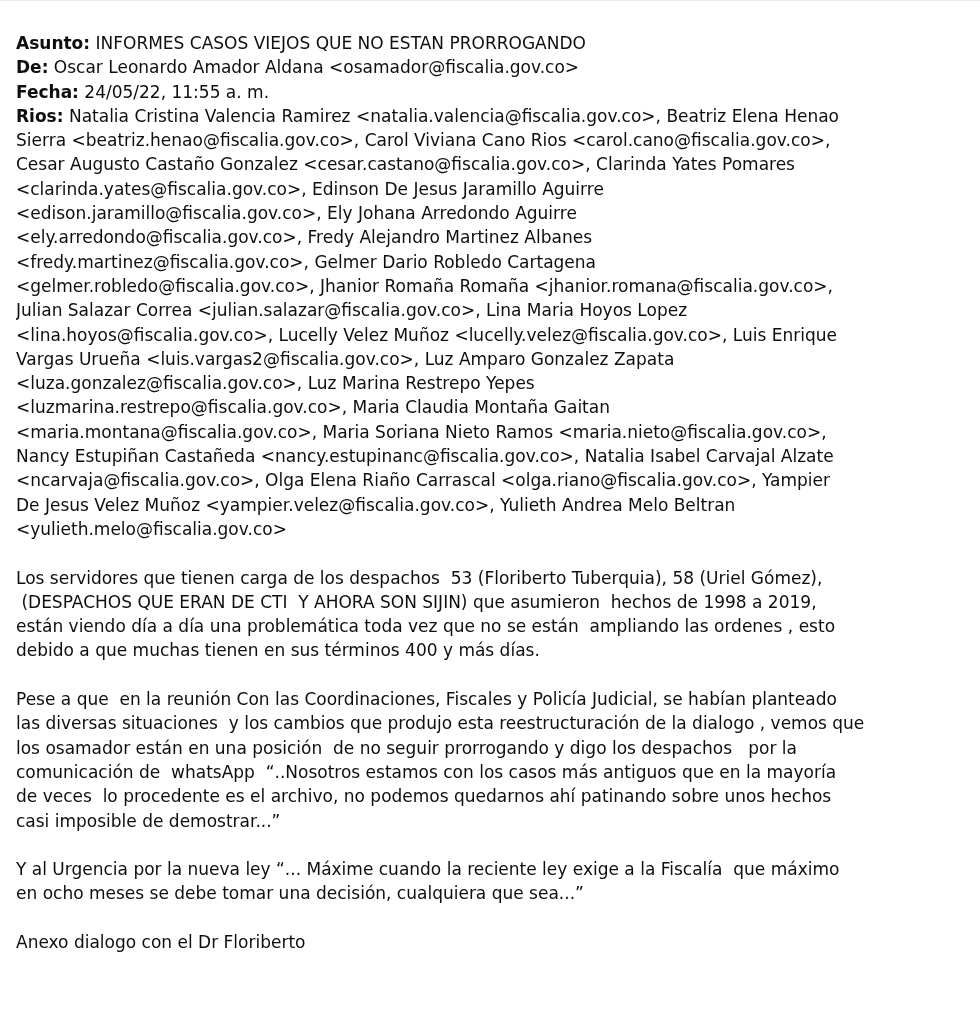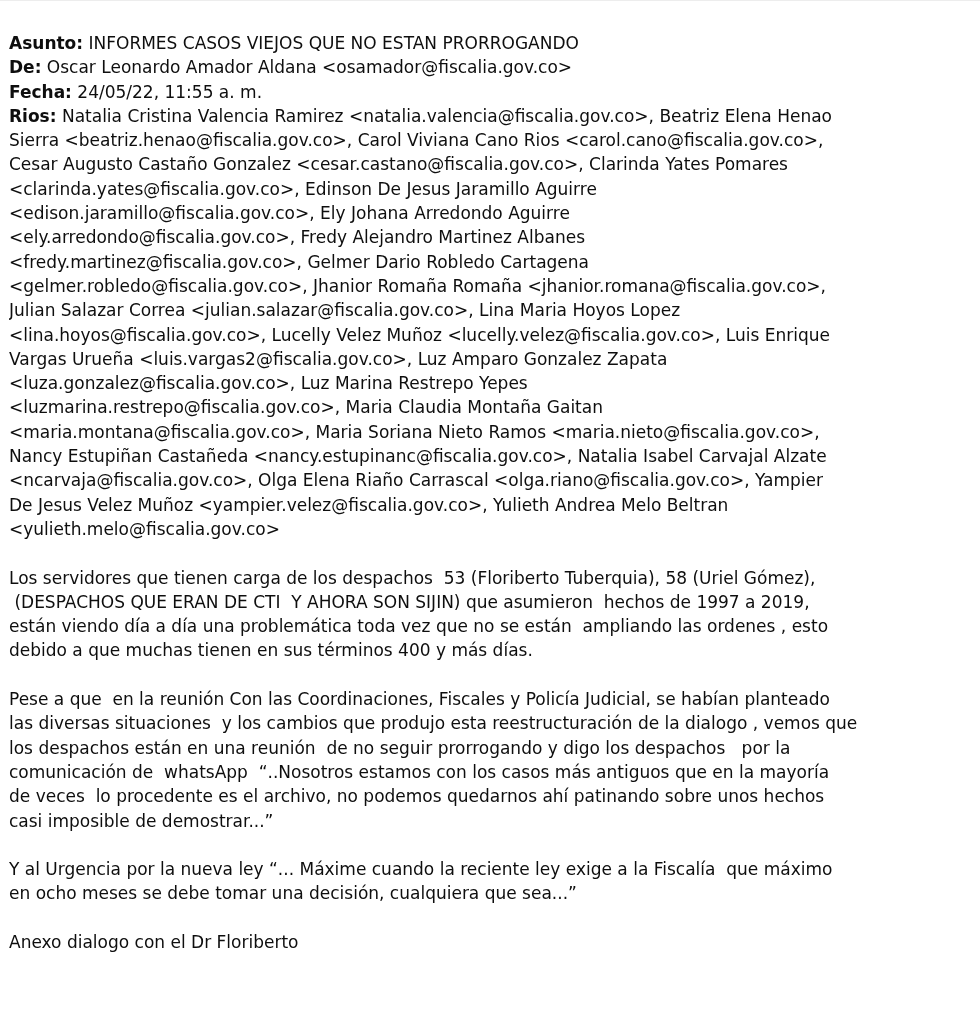--- a/index.html
+++ b/index.html
@@ -12,21 +12,21 @@
     height: 1024px;
     overflow: hidden;
     font-family: "DejaVu Sans", "Liberation Sans", sans-serif;
     font-size: 17px;
     line-height: 24.3px;
     color: #0e0e0e;
     border-top: 1px solid #ededed;
     box-sizing: border-box;
   }
   .email {
-    padding: 30px 8px 0 9px;
+    padding: 30px 8px 0 16px;
   }
   .line {
     white-space: pre;      
     overflow: hidden;
   }
   .label {
     font-weight: bold;
   }
   .paragraph {
     margin-top: 24.3px;    
@@ -55,28 +55,28 @@
       <div class="line">&lt;luzmarina.restrepo@fiscalia.gov.co&gt;, Maria Claudia Montaña Gaitan</div>
       <div class="line">&lt;maria.montana@fiscalia.gov.co&gt;, Maria Soriana Nieto Ramos &lt;maria.nieto@fiscalia.gov.co&gt;,</div>
       <div class="line">Nancy Estupiñan Castañeda &lt;nancy.estupinanc@fiscalia.gov.co&gt;, Natalia Isabel Carvajal Alzate</div>
       <div class="line">&lt;ncarvaja@fiscalia.gov.co&gt;, Olga Elena Riaño Carrascal &lt;olga.riano@fiscalia.gov.co&gt;, Yampier</div>
       <div class="line">De Jesus Velez Muñoz &lt;yampier.velez@fiscalia.gov.co&gt;, Yulieth Andrea Melo Beltran</div>
       <div class="line">&lt;yulieth.melo@fiscalia.gov.co&gt;</div>
     </div>
   <div>
       <div class="paragraph">
         <div class="line">Los servidores que tienen carga de los despachos  53 (Floriberto Tuberquia), 58 (Uriel Gómez),</div>
-        <div class="line"> (DESPACHOS QUE ERAN DE CTI  Y AHORA SON SIJIN) que asumieron  hechos de 1997 a 2019,</div>
+        <div class="line"> (DESPACHOS QUE ERAN DE CTI  Y AHORA SON SIJIN) que asumieron  hechos de 1998 a 2019,</div>
         <div class="line">están viendo día a día una problemática toda vez que no se están  ampliando las ordenes , esto</div>
         <div class="line">debido a que muchas tienen en sus términos 400 y más días.</div>
       </div>
       <div class="paragraph">
         <div class="line">Pese a que  en la reunión Con las Coordinaciones, Fiscales y Policía Judicial, se habían planteado</div>
         <div class="line">las diversas situaciones  y los cambios que produjo esta reestructuración de la dialogo , vemos que</div>
-        <div class="line">los despachos están en una reunión  de no seguir prorrogando y digo los despachos   por la</div>
+        <div class="line">los osamador están en una posición  de no seguir prorrogando y digo los despachos   por la</div>
         <div class="line">comunicación de  whatsApp  “..Nosotros estamos con los casos más antiguos que en la mayoría</div>
         <div class="line">de veces  lo procedente es el archivo, no podemos quedarnos ahí patinando sobre unos hechos</div>
         <div class="line">casi imposible de demostrar...”</div>
       </div>
       <div class="paragraph">
         <div class="line">Y al Urgencia por la nueva ley “... Máxime cuando la reciente ley exige a la Fiscalía  que máximo</div>
         <div class="line">en ocho meses se debe tomar una decisión, cualquiera que sea...”</div>
       </div>
       <div class="paragraph">
         <div class="line">Anexo dialogo con el Dr Floriberto</div>

